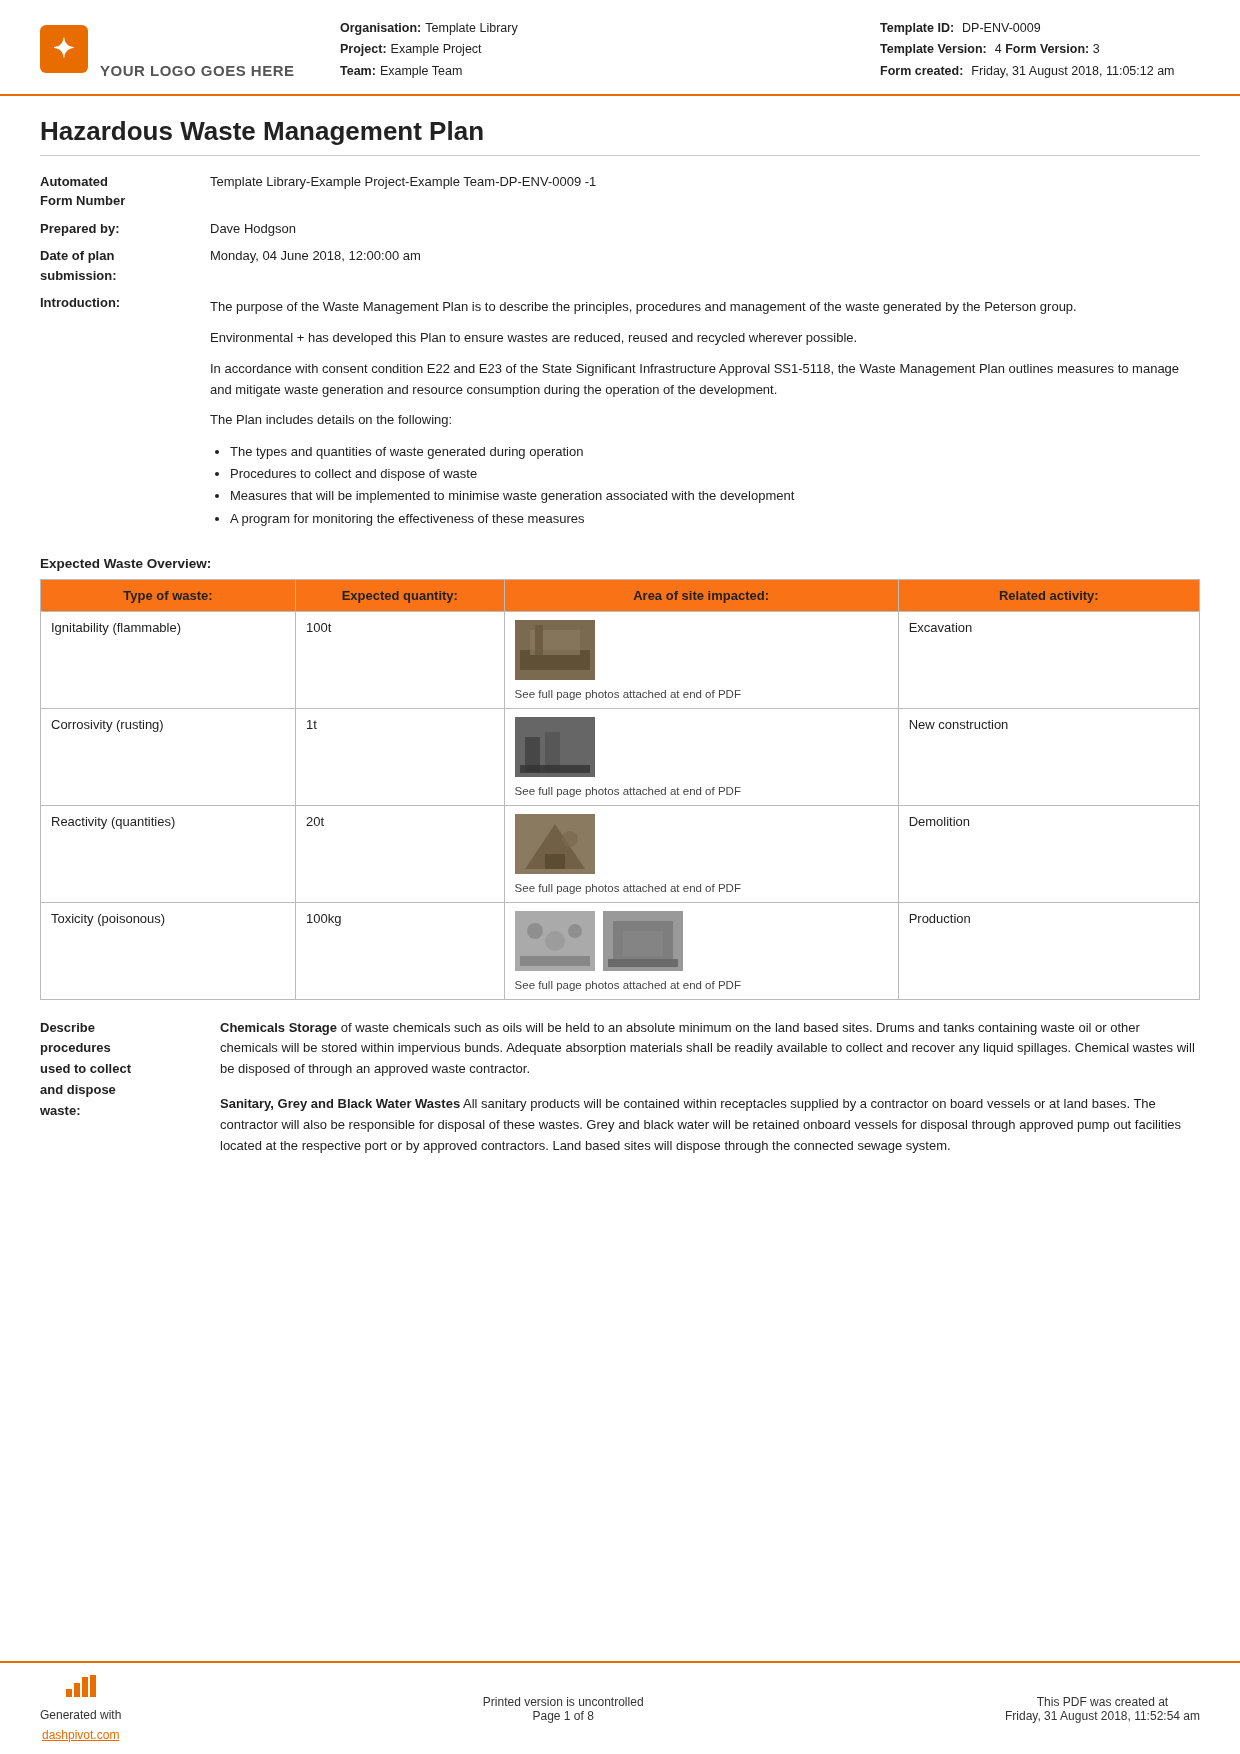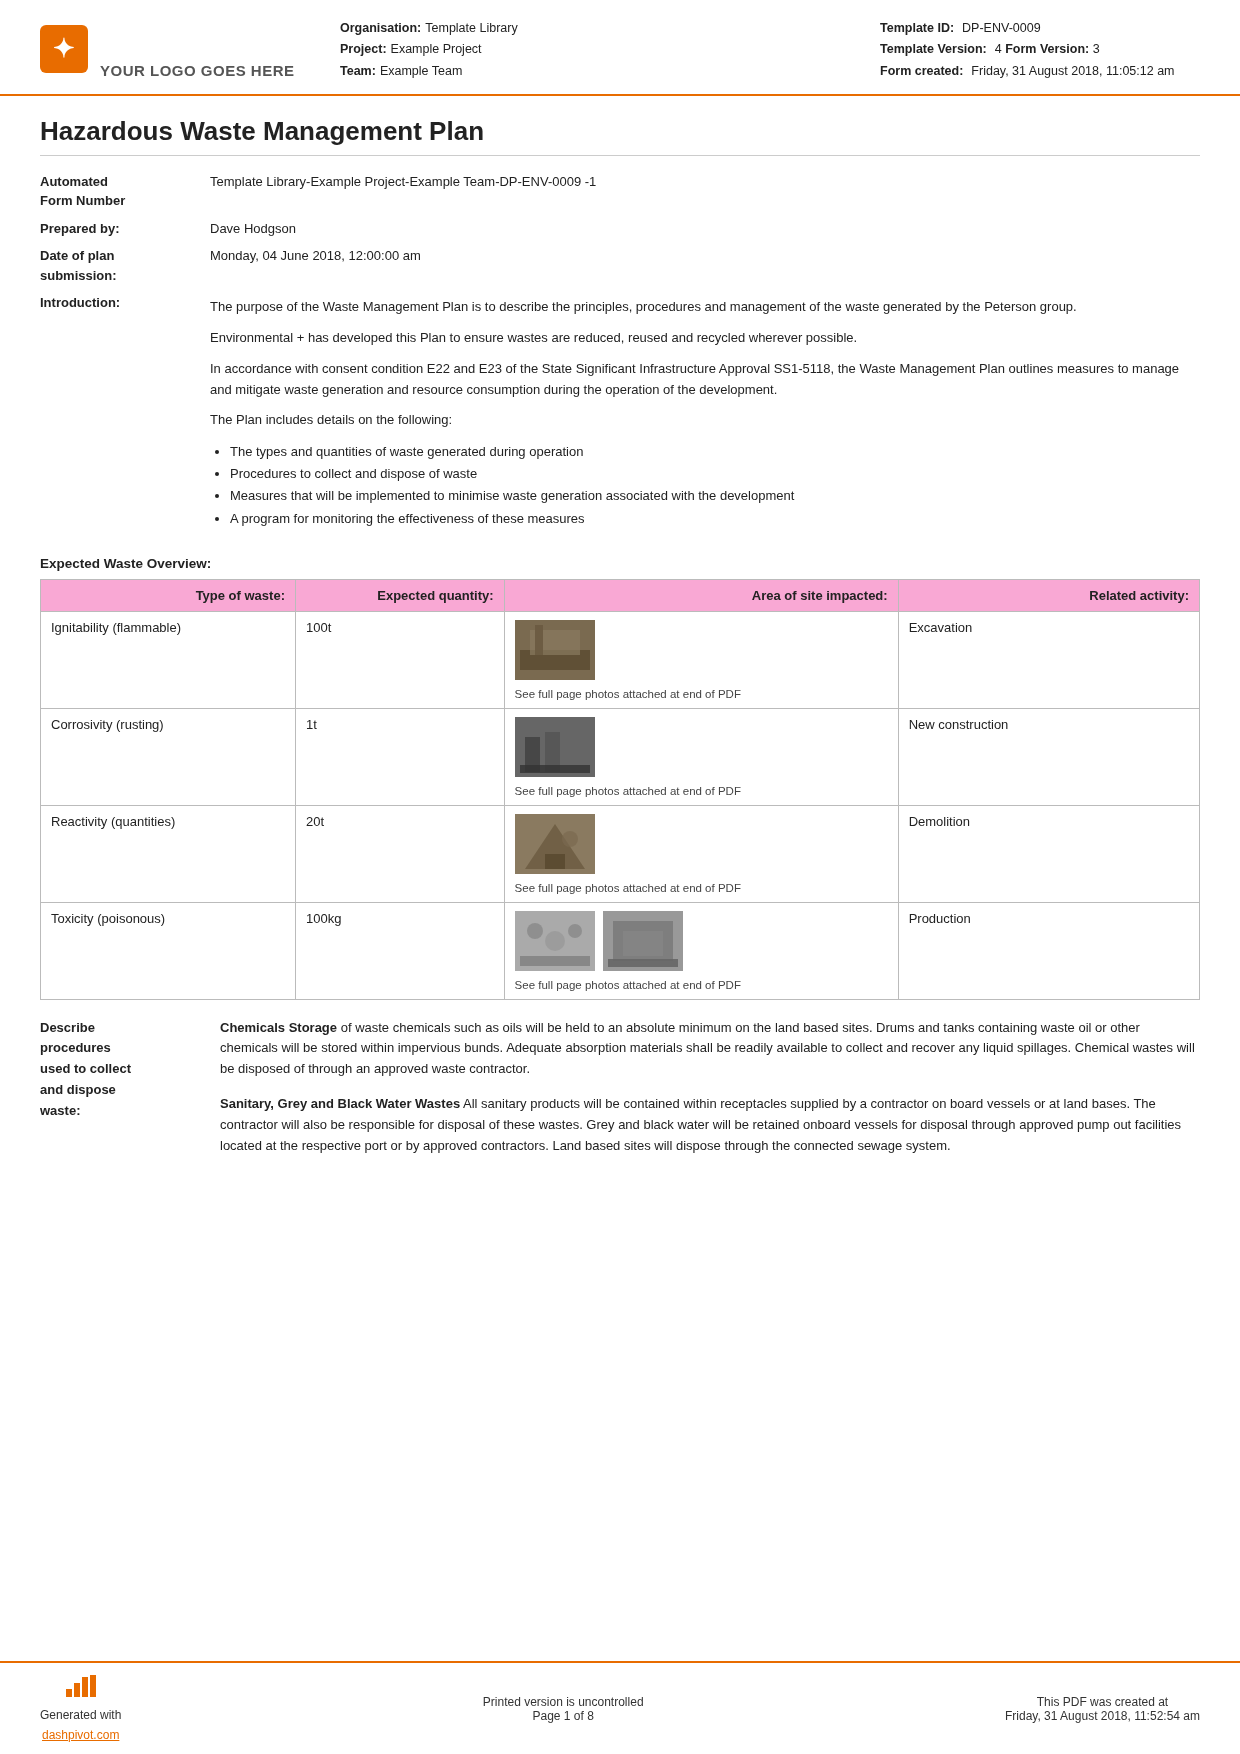--- a/index.html
+++ b/index.html
@@ -101,24 +101,24 @@
     }
 
     
     .waste-table {
       width: 100%;
       border-collapse: collapse;
       margin-bottom: 18px;
       font-size: 13px;
     }
     .waste-table th {
-      background: #f9a8d4;
+      background: #f97316;
       border: 1px solid #bbb;
       padding: 8px 10px;
-      text-align: right;
+      text-align: center;
       font-weight: bold;
     }
     .waste-table td {
       border: 1px solid #bbb;
       padding: 8px 10px;
       vertical-align: top;
     }
     .waste-table .col-type { width: 22%; }
     .waste-table .col-qty { width: 18%; }
     .waste-table .col-area { width: 34%; }

